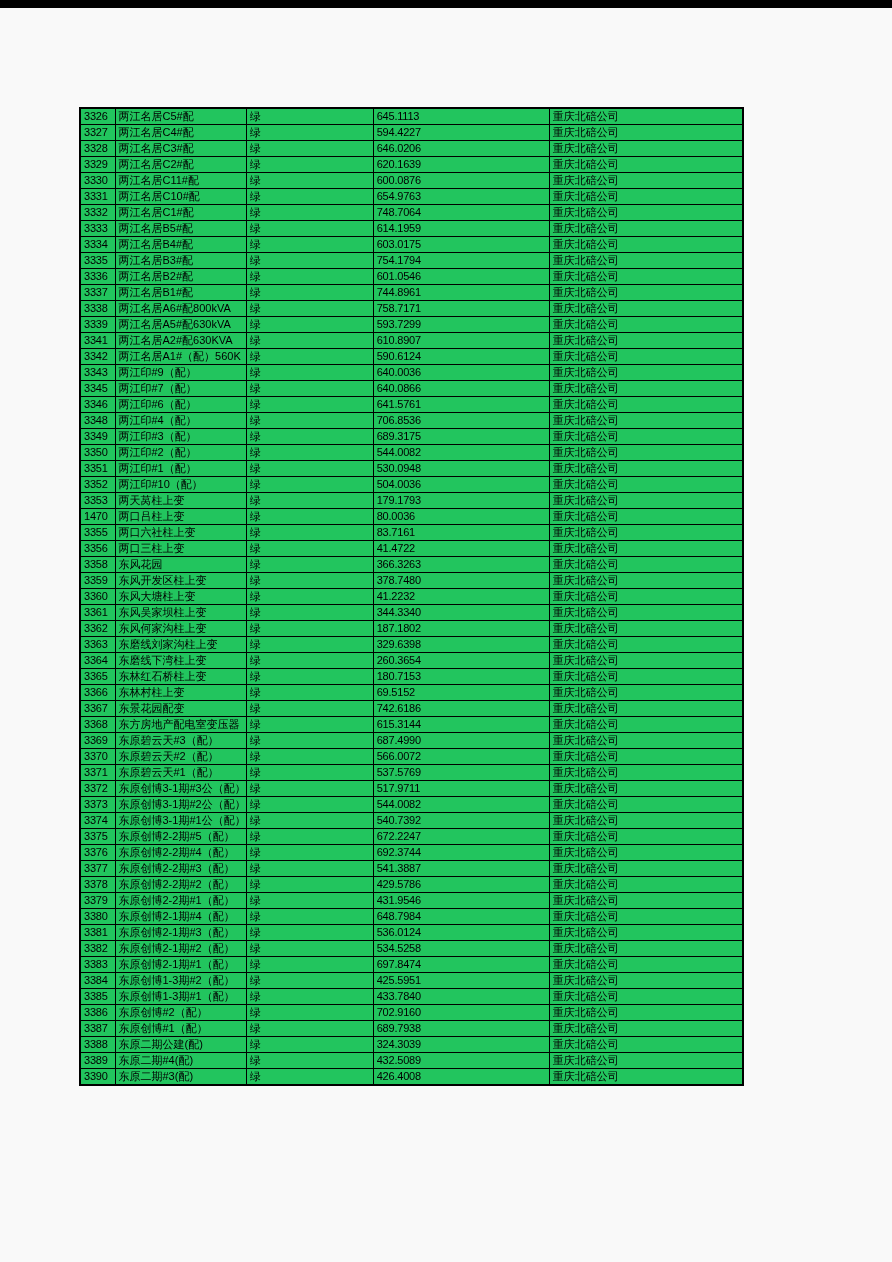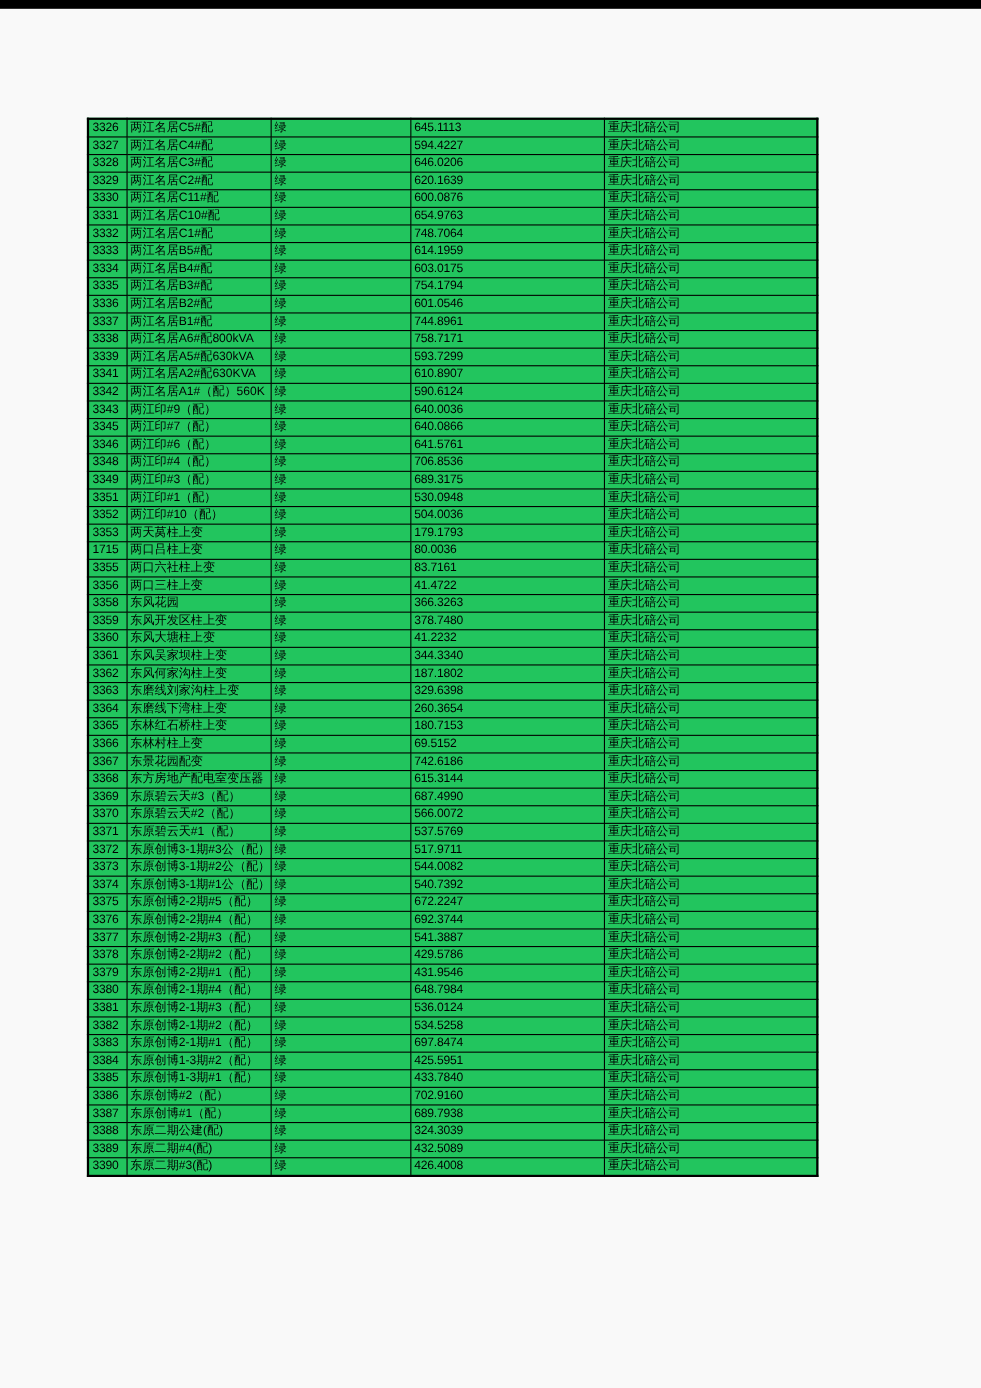--- a/index.html
+++ b/index.html
@@ -204,20 +204,27 @@
         <td class="cell-company">重庆北碚公司</td>
       </tr>
       <tr>
         <td class="cell-id">3349</td>
         <td class="cell-name">两江印#3（配）</td>
         <td class="cell-status">绿</td>
         <td class="cell-value">689.3175</td>
         <td class="cell-company">重庆北碚公司</td>
       </tr>
       <tr>
+        <td class="cell-id">3350</td>
+        <td class="cell-name">两江印#2（配）</td>
+        <td class="cell-status">绿</td>
+        <td class="cell-value">544.0082</td>
+        <td class="cell-company">重庆北碚公司</td>
+      </tr>
+      <tr>
         <td class="cell-id">3351</td>
         <td class="cell-name">两江印#1（配）</td>
         <td class="cell-status">绿</td>
         <td class="cell-value">530.0948</td>
         <td class="cell-company">重庆北碚公司</td>
       </tr>
       <tr>
         <td class="cell-id">3352</td>
         <td class="cell-name">两江印#10（配）</td>
         <td class="cell-status">绿</td>
@@ -225,21 +232,21 @@
         <td class="cell-company">重庆北碚公司</td>
       </tr>
       <tr>
         <td class="cell-id">3353</td>
         <td class="cell-name">两天莴柱上变</td>
         <td class="cell-status">绿</td>
         <td class="cell-value">179.1793</td>
         <td class="cell-company">重庆北碚公司</td>
       </tr>
       <tr>
-        <td class="cell-id">1715</td>
+        <td class="cell-id">1470</td>
         <td class="cell-name">两口吕柱上变</td>
         <td class="cell-status">绿</td>
         <td class="cell-value">80.0036</td>
         <td class="cell-company">重庆北碚公司</td>
       </tr>
       <tr>
         <td class="cell-id">3355</td>
         <td class="cell-name">两口六社柱上变</td>
         <td class="cell-status">绿</td>
         <td class="cell-value">83.7161</td>

